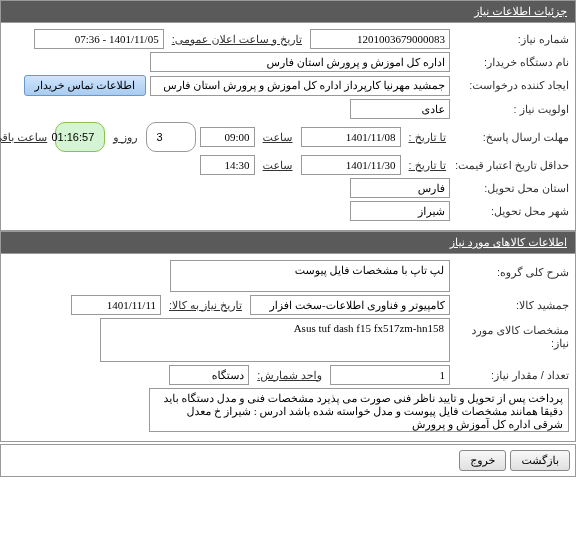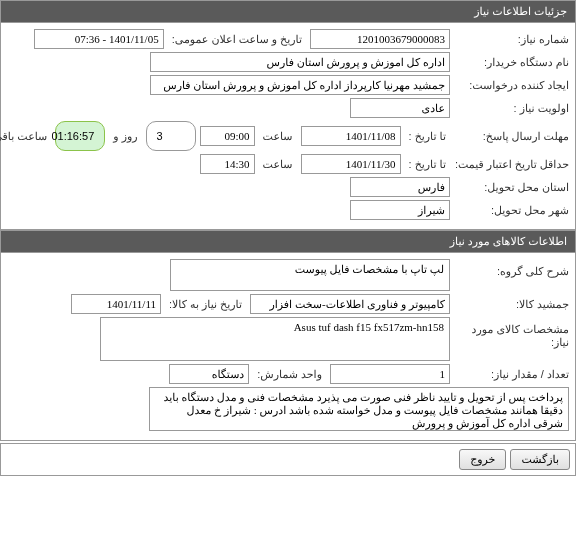--- a/index.html
+++ b/index.html
@@ -13,20 +13,21 @@
   background: #fff;
   direction: rtl;
   width: 576px;
 }
 .section-header {
   background: #5a5a5a;
   color: #fff;
   padding: 4px 8px;
   font-size: 11px;
   border: 1px solid #999;
+  text-decoration: underline;
 }
 .form-area {
   border: 1px solid #999;
   border-top: none;
   padding: 6px;
   background: #fff;
 }
 .row {
   display: flex;
   align-items: center;
@@ -38,20 +39,21 @@
   text-align: right;
   font-size: 11px;
   color: #333;
   flex-shrink: 0;
 }
 .label-inline {
   font-size: 11px;
   color: #333;
   padding: 0 4px;
   white-space: nowrap;
+  text-decoration: underline;
 }
 input[type="text"] {
   border: 1px solid #999;
   padding: 2px 4px;
   font-family: Tahoma;
   font-size: 11px;
   background: #fff;
   height: 20px;
 }
 .pill {
@@ -119,20 +121,21 @@
   </div>
 
   <div class="row">
     <span class="label">نام دستگاه خریدار:</span>
     <input type="text" style="width: 300px;" value="اداره کل اموزش و پرورش استان فارس">
   </div>
 
   <div class="row">
     <span class="label">ایجاد کننده درخواست:</span>
     <input type="text" style="width: 300px;" value="جمشید مهرنیا کارپرداز اداره کل اموزش و پرورش استان فارس">
+    <button class="btn btn-blue">اطلاعات تماس خریدار</button>
   </div>
 
   <div class="row">
     <span class="label">اولویت نیاز :</span>
     <input type="text" style="width: 100px;" value="عادی">
   </div>
 
   <div class="row">
     <span class="label">مهلت ارسال پاسخ:</span>
     <span class="label-inline">تا تاریخ :</span>

